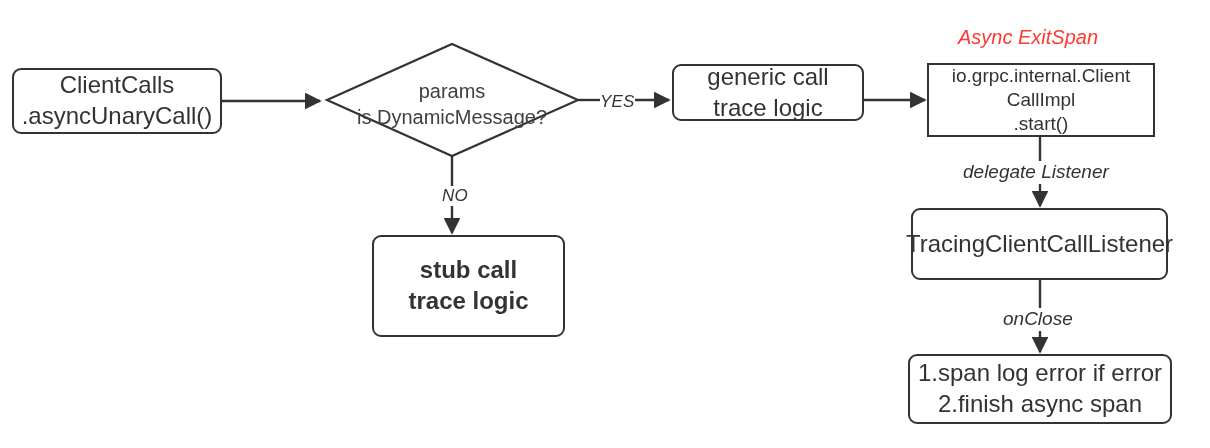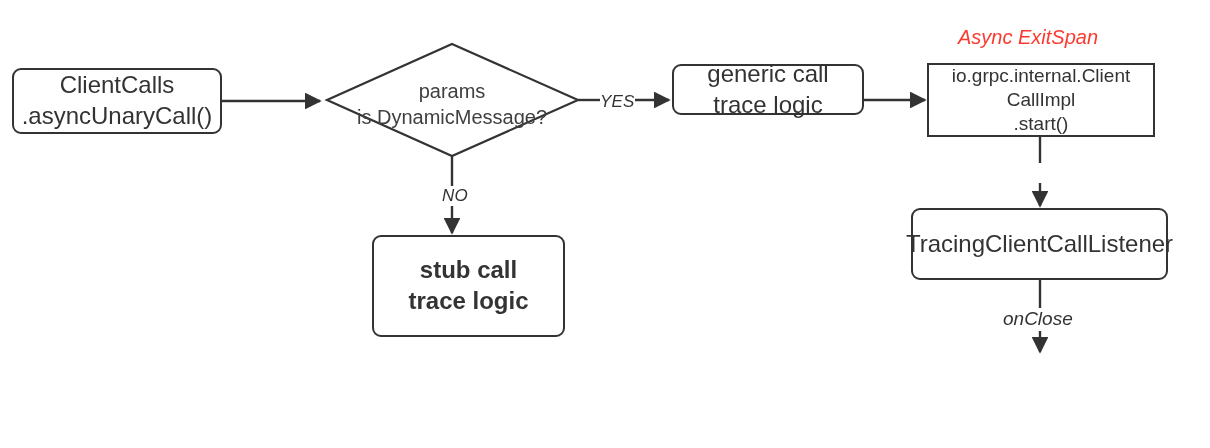--- a/index.html
+++ b/index.html
@@ -114,35 +114,38 @@
   <svg class="shapes" viewBox="0 0 1210 448" xmlns="http://www.w3.org/2000/svg">
     <polygon points="452,44 578,100 452,156 327,100" fill="#ffffff" fill-opacity="0" stroke="#333333" stroke-width="2.2"></polygon>
   </svg>
 
   <div class="node rounded" style="left:12px; top:68px; width:210px; height:66px;">ClientCalls
 .asyncUnaryCall()</div>
 
   <div class="diamond-text" style="left:302px; top:78px; width:300px;">params
 is DynamicMessage?</div>
 
-  <div class="node rounded" style="left:672px; top:64px; width:192px; height:51px;">generic call
+  <div class="node rounded" style="left:672px; top:64px; width:192px; height:57px;">generic call
 trace logic</div>
 
   <div class="node rounded" style="left:372px; top:235px; width:193px; height:102px;font-weight:bold;">stub call
 trace logic</div>
 
   <div class="node sharp" style="left:927px; top:63px; width:228px; height:74px; font-size:19px;">io.grpc.internal.Client
 CallImpl
 .start()</div>
 
   <div class="node rounded" style="left:911px; top:208px; width:257px; height:72px;">TracingClientCallListener</div>
 
+  <div class="node rounded" style="left:908px; top:354px; width:264px; height:70px;">1.span log error if error
+2.finish async span</div>
 
   <div class="label red" style="left:958px; top:25px;">Async ExitSpan</div>
 
   <div class="label small" style="left:600px; top:92px;">YES</div>
 
   <div class="label small" style="left:442px; top:186px;text-align:right;">NO</div>
 
+  <div class="label" style="left:963px; top:161px;">delegate Listener</div>
 
   <div class="label" style="left:1003px; top:308px;">onClose</div>
 
 </div>
 
 </body></html>

